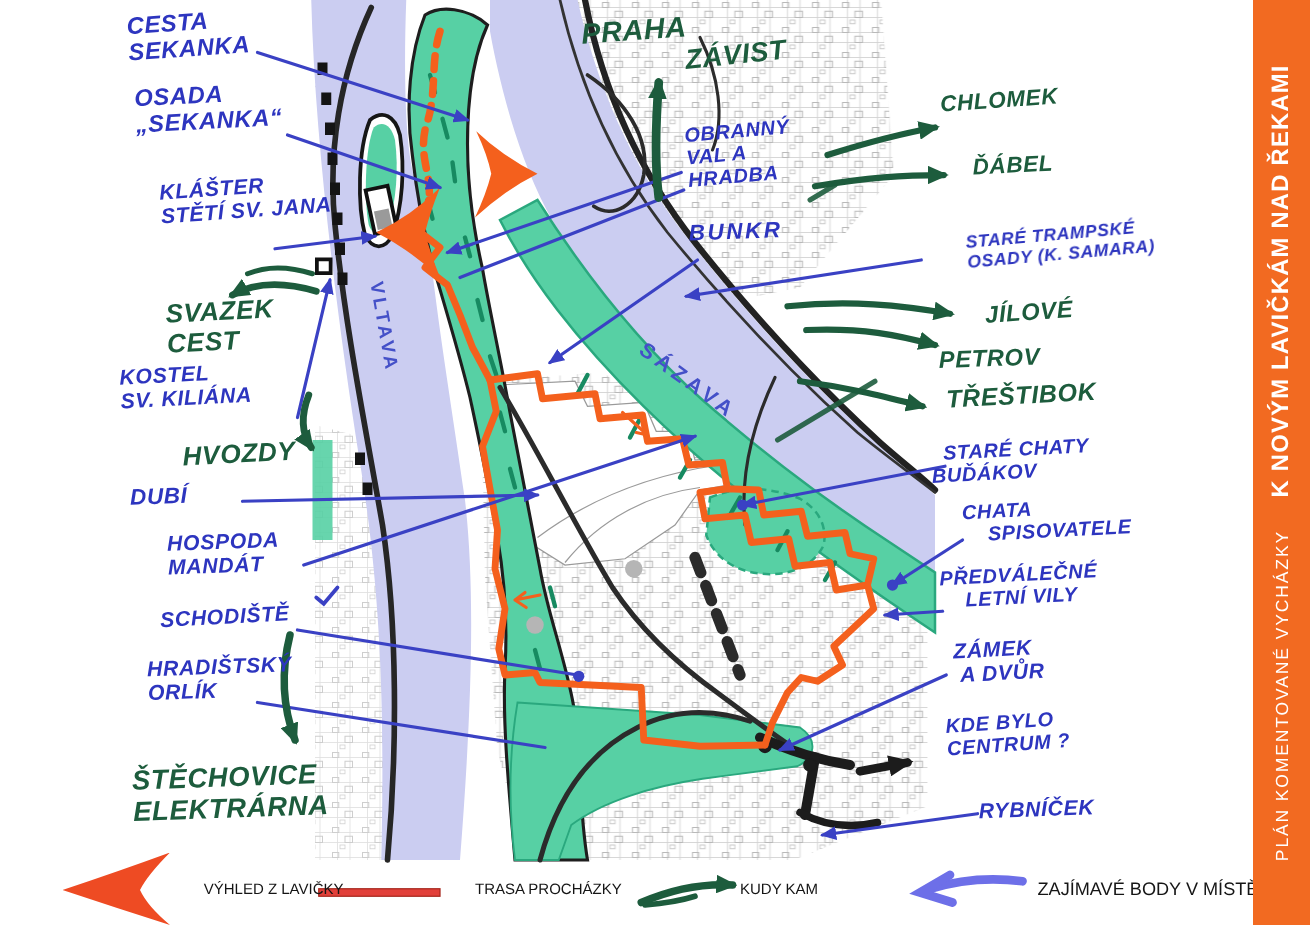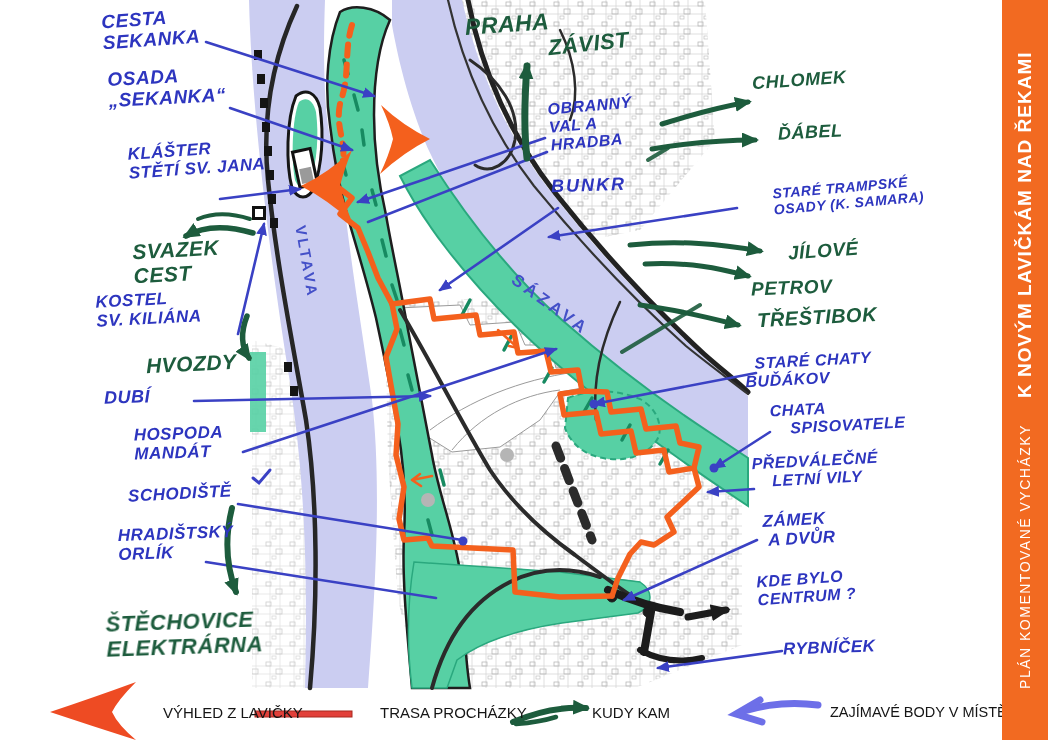--- a/index.html
+++ b/index.html
@@ -4,21 +4,21 @@
 <style>
   html,body{margin:0;padding:0;background:#fff;}
   #stage{position:relative;width:1048px;height:740px;background:#ffffff;overflow:hidden;
          font-family:"Liberation Sans",sans-serif;}
   #map-art{position:absolute;left:0;top:0;width:1048px;height:740px;}
   .hand{position:absolute;font-family:"Liberation Sans",sans-serif;font-weight:700;
         font-style:italic;white-space:pre;line-height:1.12;letter-spacing:.5px;}
   .hb{color:#2d35bf;}
   .hg{color:#1d5c3d;}
   .riv{position:absolute;font-family:"Liberation Sans",sans-serif;font-weight:700;color:#4450c8;}
-  .leg{position:absolute;font-family:"Liberation Sans",sans-serif;font-size:15px;color:#151515;
+  .leg{position:absolute;font-family:"Liberation Sans",sans-serif;font-size:12px;color:#151515;
        white-space:nowrap;}
   .sidebar{position:absolute;left:1002px;top:0;width:46px;height:740px;background:#f26a21;}
   .sidebar-text{position:absolute;left:50%;top:50%;
         transform:translate(-50%,-50%) rotate(180deg);writing-mode:vertical-rl;
         white-space:nowrap;color:#ffffff;font-family:"Liberation Sans",sans-serif;}
   .sb-sub{font-size:14px;font-weight:400;letter-spacing:1.5px;}
   .sb-title{font-size:19px;font-weight:700;letter-spacing:1px;margin-inline-start:22px;}
 </style>
 </head>
 <body>

